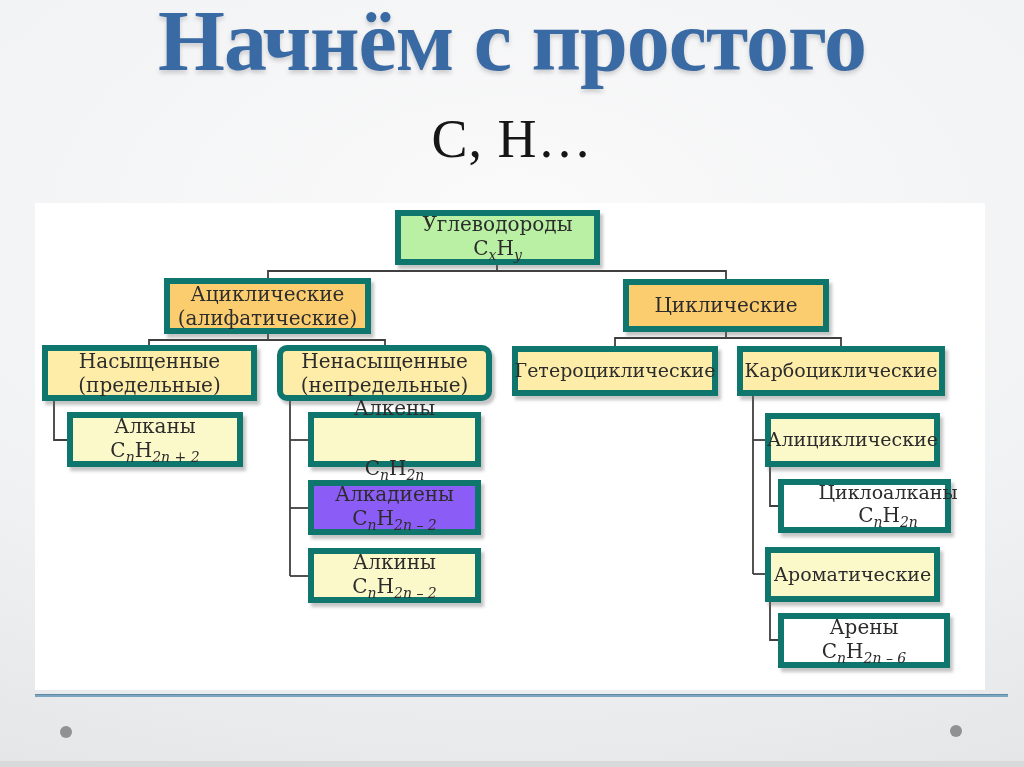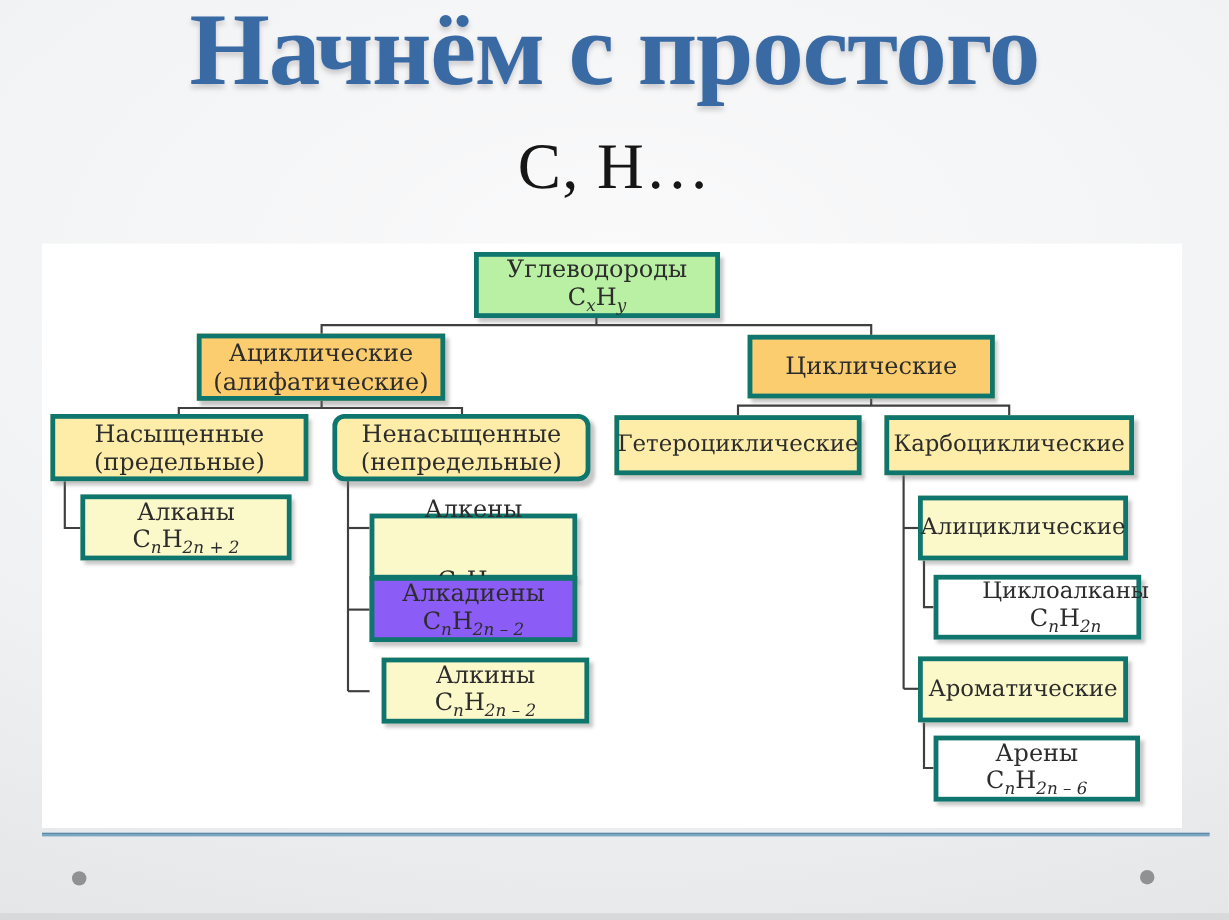--- a/index.html
+++ b/index.html
@@ -11,21 +11,21 @@
   .title{position:absolute;top:-6px;left:0;width:1024px;text-align:center;
     font-size:86px;font-weight:bold;letter-spacing:-1px;line-height:1.1;
     text-shadow:0 3px 4px rgba(120,120,130,.35);}
   .subtitle{position:absolute;top:108px;left:0;width:1024px;text-align:center;
     font-size:54px;color:#161616;letter-spacing:1px;}
 
   .panel{position:absolute;left:35px;top:203px;width:950px;height:487px;background:#ffffff;}
 
   .connectors{position:absolute;left:0;top:0;}
 
-  .node{position:absolute;border:4px solid #0f766e;box-sizing:border-box;
+  .node{position:absolute;border:6px solid #0f766e;box-sizing:border-box;
     display:flex;flex-direction:column;align-items:center;justify-content:center;
     font-family:"DejaVu Serif",serif;color:#2c2c2c;text-align:center;
     box-shadow:3px 4px 3px rgba(110,110,110,.40);}
   .nt{font-size:20px;line-height:1.22;white-space:nowrap;}
   .nt2{font-size:20px;line-height:1.22;white-space:nowrap;}
   .nf{font-size:20px;line-height:1.1;white-space:nowrap;}
   .nf sub{font-size:14px;font-style:italic;}
 
   .rule{position:absolute;left:35px;top:694px;width:973px;height:2px;
     border-top:1px solid #5d8aa8;}
@@ -93,31 +93,31 @@
 
     <div class="node" style="left: 702px; top: 143px; width: 208px; height: 50px; background-color: rgb(253, 237, 168); justify-content: center;">
       <div class="nt" style="font-size:19px">Карбоциклические</div>
     </div>
 
     <div class="node" style="left: 32px; top: 209px; width: 176px; height: 55px; background-color: rgb(251, 248, 202);">
       <div class="nt">Алканы</div>
       <div class="nf"><span>C</span><sub>n</sub><span>H</span><sub>2n + 2</sub></div>
     </div>
 
-    <div class="node" style="left: 273px; top: 225px; width: 173px; height: 55px; background-color: rgb(251, 248, 202); gap: 36px;">
+    <div class="node" style="left: 273px; top: 209px; width: 173px; height: 55px; background-color: rgb(251, 248, 202); gap: 36px;">
       <div class="nt">Алкены</div>
       <div class="nf"><span>C</span><sub>n</sub><span>H</span><sub>2n</sub></div>
     </div>
 
     <div class="node" style="left: 273px; top: 277px; width: 173px; height: 55px; background-color: #8b5cf6;">
       <div class="nt">Алкадиены</div>
       <div class="nf"><span>C</span><sub>n</sub><span>H</span><sub>2n – 2</sub></div>
     </div>
 
-    <div class="node" style="left: 283px; top: 345px; width: 173px; height: 55px; background-color: rgb(251, 248, 202);">
+    <div class="node" style="left: 273px; top: 345px; width: 173px; height: 55px; background-color: rgb(251, 248, 202);">
       <div class="nt">Алкины</div>
       <div class="nf"><span>C</span><sub>n</sub><span>H</span><sub>2n – 2</sub></div>
     </div>
 
     <div class="node" style="left: 730px; top: 210px; width: 175px; height: 54px; background-color: rgb(251, 248, 202);">
       <div class="nt" style="font-size:19px">Алициклические</div>
     </div>
 
     <div class="node" style="left: 743px; top: 276px; width: 173px; height: 54px; background-color: rgb(255, 255, 255); padding-left: 47px;">
       <div class="nt" style="font-size:19px">Циклоалканы</div>

